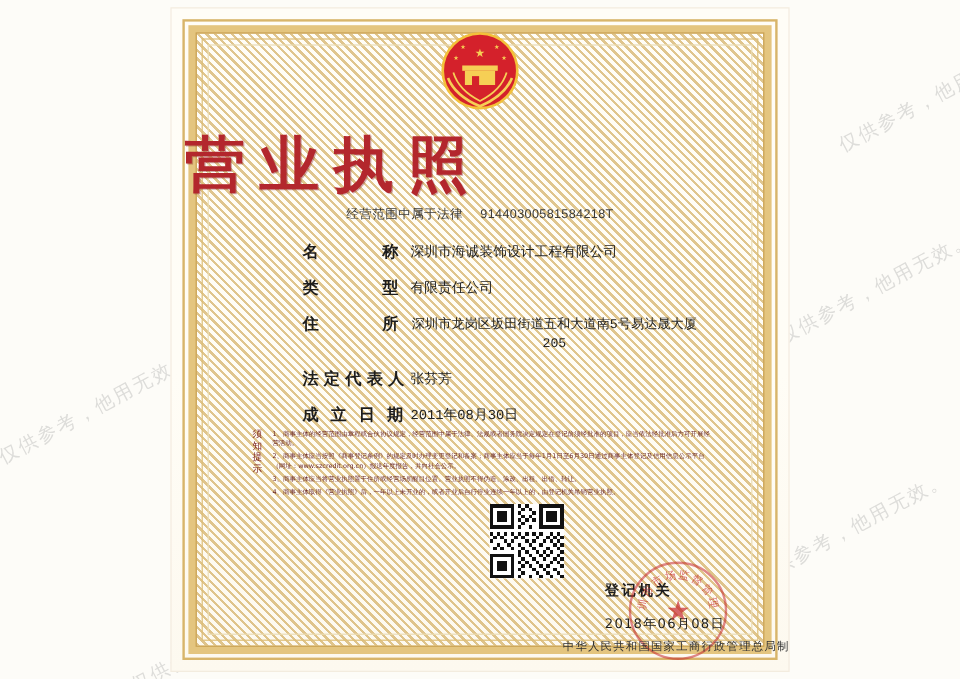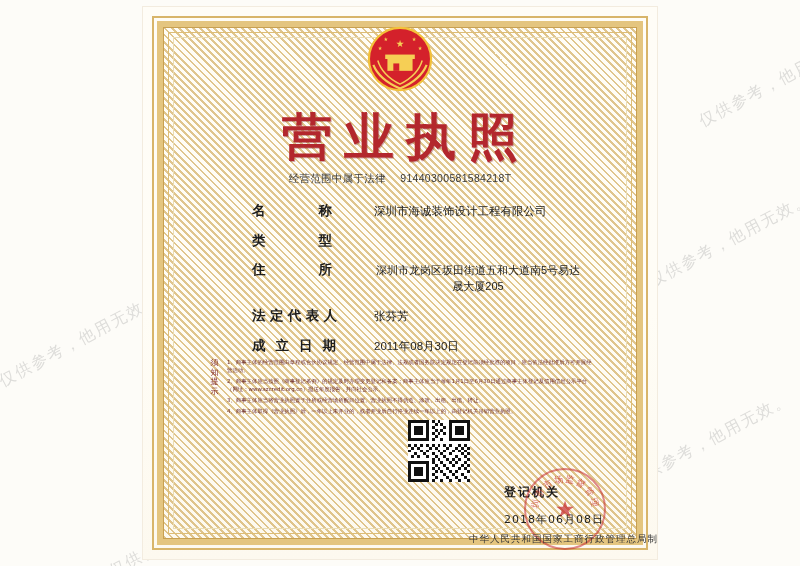--- a/index.html
+++ b/index.html
@@ -75,21 +75,21 @@
     top: 16px;
     width: 74px;
     height: 74px;
   }
 
   
   .title {
     position: absolute;
     top: 98px;
     left: 0; right: 0;
-    text-align: center;
+    text-align: left;
     font-family: "DejaVu Sans", sans-serif;
     font-size: 50px;
     font-weight: bold;
     letter-spacing: 12px;
     color: #b3272d;
     text-shadow: 1px 1px 0 rgba(120,20,25,.35);
     padding-left: 12px;
   }
 
   .credit-code {
@@ -125,23 +125,22 @@
     text-align-last: justify;
     font-family: "DejaVu Sans", sans-serif;
     padding-right: 4px;
     line-height: 16px;
   }
   .row-value {
     flex: 1;
     font-size: 11.5px;
     color: #222;
     line-height: 16px;
-    font-family: Liberation Sans, sans-serif;
+    font-family: Liberation Mono, monospace;
     padding-top: 1px;
-    margin-left: 32px;
   }
   .row-value.small {
     font-size: 11px;
     text-align: center;
   }
 
   
   .notice {
     position: absolute;
     left: 66px;
@@ -304,20 +303,21 @@
       <span>91440300581584218T</span>
     </div>
 
     <div class="fields">
       <div class="row">
         <div class="row-label">名称</div>
         <div class="row-value">深圳市海诚装饰设计工程有限公司</div>
       </div>
       <div class="row">
         <div class="row-label">类型</div>
+        <div class="row-value">有限责任公司</div>
       </div>
       <div class="row">
         <div class="row-label">住所</div>
         <div class="row-value small">深圳市龙岗区坂田街道五和大道南5号易达晟大厦205</div>
       </div>
       <div class="row">
         <div class="row-label" style="letter-spacing:1px">法定代表人</div>
         <div class="row-value">张芬芳</div>
       </div>
       <div class="row">

